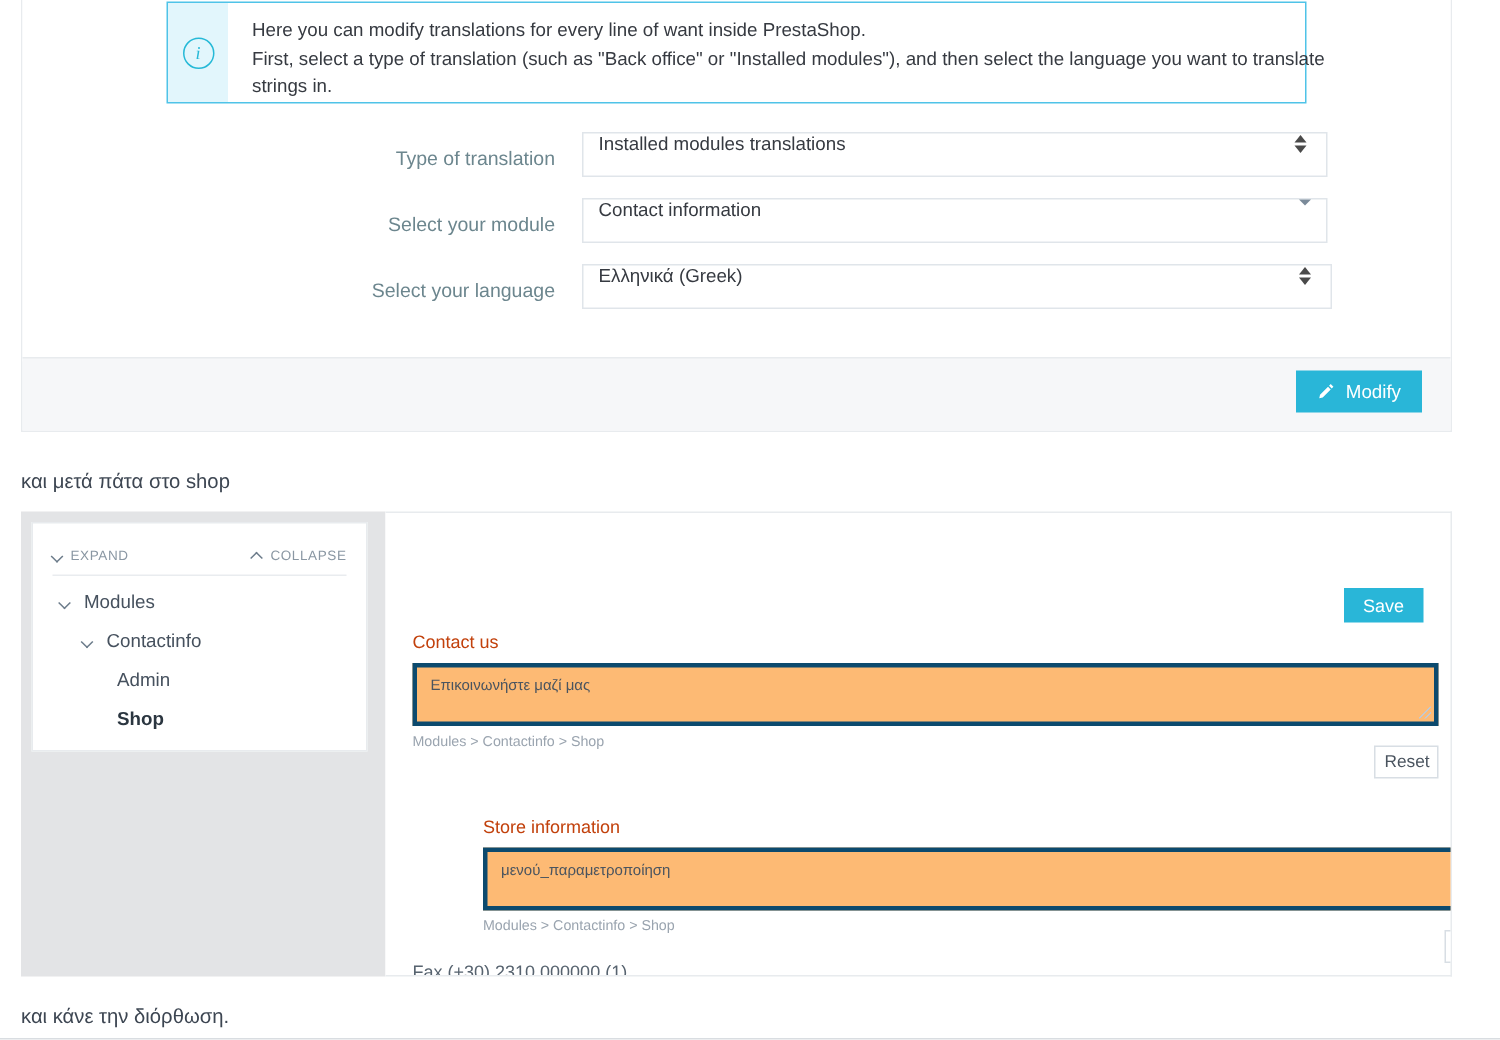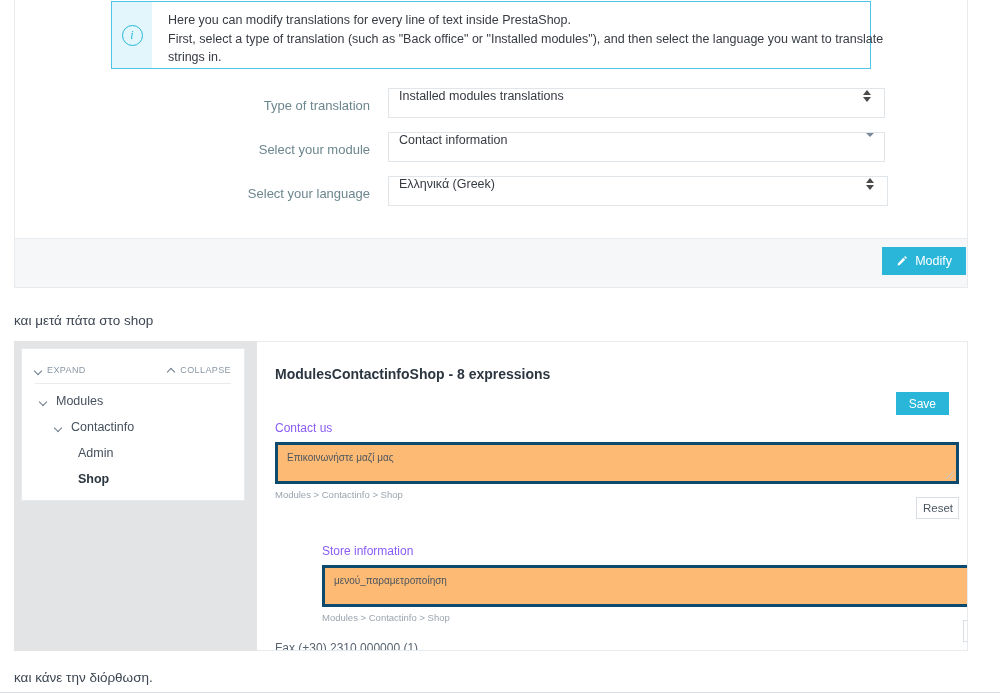--- a/index.html
+++ b/index.html
@@ -62,21 +62,21 @@
     width:0;height:0;border-left:4px solid transparent;border-right:4px solid transparent;
     border-top:4.5px solid #7a8a99;flex:none;
   }
 
   
   .card-footer{
     position:absolute;left:0;right:0;bottom:0;height:48px;
     background:#f6f7f9;border-top:1px solid #e8ebee;
   }
   .btn-modify{
-    position:absolute;right:1px;top:8px;height:28px;
+    position:absolute;right:19px;top:8px;height:28px;
     background:#29b6d8;color:#fff;border:none;
     display:flex;align-items:center;gap:7px;padding:0 14px;
     font-size:12.5px;font-family:inherit;cursor:pointer;
   }
   .pencil{width:12px;height:12px;display:block;}
 
   
   .caption{
     position:absolute;left:14px;font-size:13.5px;color:#3d4652;
     font-family:"Liberation Sans","DejaVu Sans",sans-serif;
@@ -121,21 +121,21 @@
   }
   .panel-title{
     position:absolute;left:18px;top:24px;font-size:14px;font-weight:bold;color:#2b3640;
   }
   .btn-save{
     position:absolute;right:18px;top:50px;height:23px;
     background:#29b6d8;color:#fff;border:none;padding:0 13px;
     font-size:12px;font-family:inherit;cursor:pointer;
   }
   .tr-block{position:absolute;left:18px;width:684px;}
-  .tr-label{font-size:12px;color:#8b5cf6;margin-bottom:7px;}
+  .tr-label{font-size:12px;color:#c2410c;margin-bottom:7px;}
   .tr-area{
     width:684px;height:42px;box-sizing:border-box;
     background:#fdba74;border:3px solid #0c4a6e;
     font-family:inherit;font-size:10px;color:#4a545f;
     padding:7px 9px;resize:none;overflow:hidden;
     position:relative;
   }
   .resize-grip{
     position:absolute;right:2px;bottom:2px;width:8px;height:8px;
     background:
@@ -160,21 +160,21 @@
 <body>
 
 <div class="top-card">
   <div class="card-body">
 
     <div class="alert">
       <div class="alert-strip">
         <div class="info-circle">i</div>
       </div>
       <div class="alert-text">
-        <div>Here you can modify translations for every line of text inside PrestaShop.</div>
+        <div>Here you can modify translations for every line of want inside PrestaShop.</div>
         <div>First, select a type of translation (such as "Back office" or "Installed modules"), and then select the language you want to translate</div>
         <div>strings in.</div>
       </div>
     </div>
 
     <div class="form-row" style="top:100px;">
       <div class="form-label">Type of translation</div>
       <div class="field" style="top:-7px;width:497px;">
         <span class="val">Installed modules translations</span>
         <span class="arrows-updown"></span>
@@ -237,21 +237,20 @@
     </div>
     <div class="tree-item" style="left:56px;top:97px;">
       <span>Admin</span>
     </div>
     <div class="tree-item bold" style="left:56px;top:123px;">
       <span>Shop</span>
     </div>
   </div>
 
   <div class="main-panel">
-    <div class="panel-title">ModulesContactinfoShop - 8 expressions</div>
     <button class="btn-save">Save</button>
 
     <div class="tr-block" style="top:79px;">
       <div class="tr-label">Contact us</div>
       <div class="tr-area">
         <span>Επικοινωνήστε μαζί μας</span>
         <span class="resize-grip"></span>
       </div>
       <div class="tr-crumb">Modules &gt; Contactinfo &gt; Shop</div>
       <button class="btn-reset" style="top:76px;">Reset</button>

